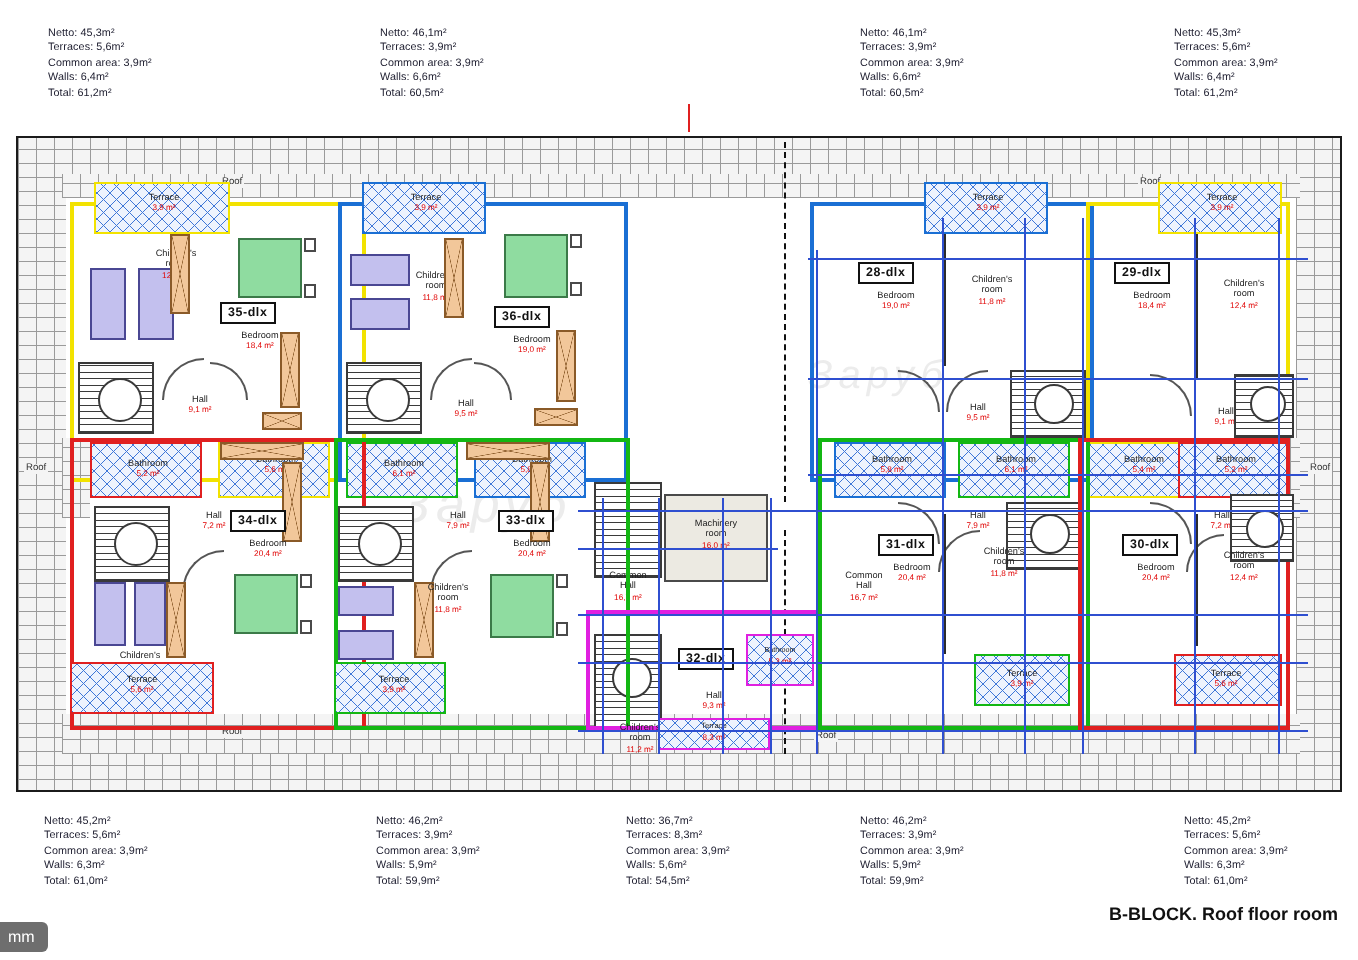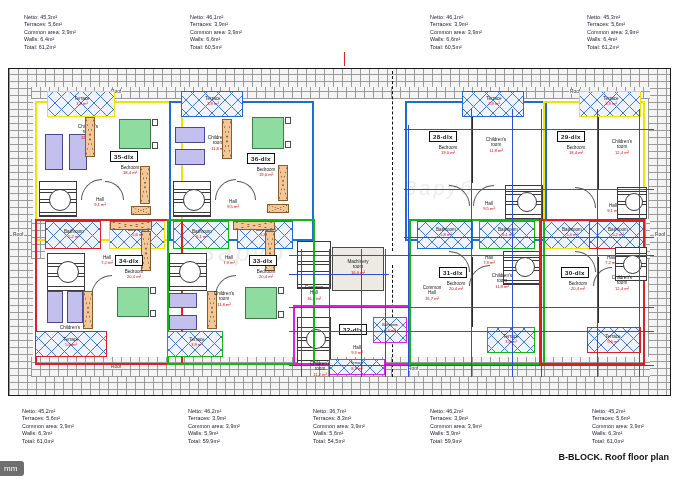--- a/index.html
+++ b/index.html
@@ -540,14 +540,14 @@
   <div>Total: 59,9m²</div>
 </div>
 <div class="specblock" style="left:592px;top:408px;">
   <div>Netto: 45,2m²</div>
   <div>Terraces: 5,6m²</div>
   <div>Common area: 3,9m²</div>
   <div>Walls: 6,3m²</div>
   <div>Total: 61,0m²</div>
 </div>
 
-<div class="title">B-BLOCK. Roof floor plan</div>
+<div class="title">B-BLOCK. Roof floor room</div>
 <div class="mmtag">mm</div>
 
 </body></html>

